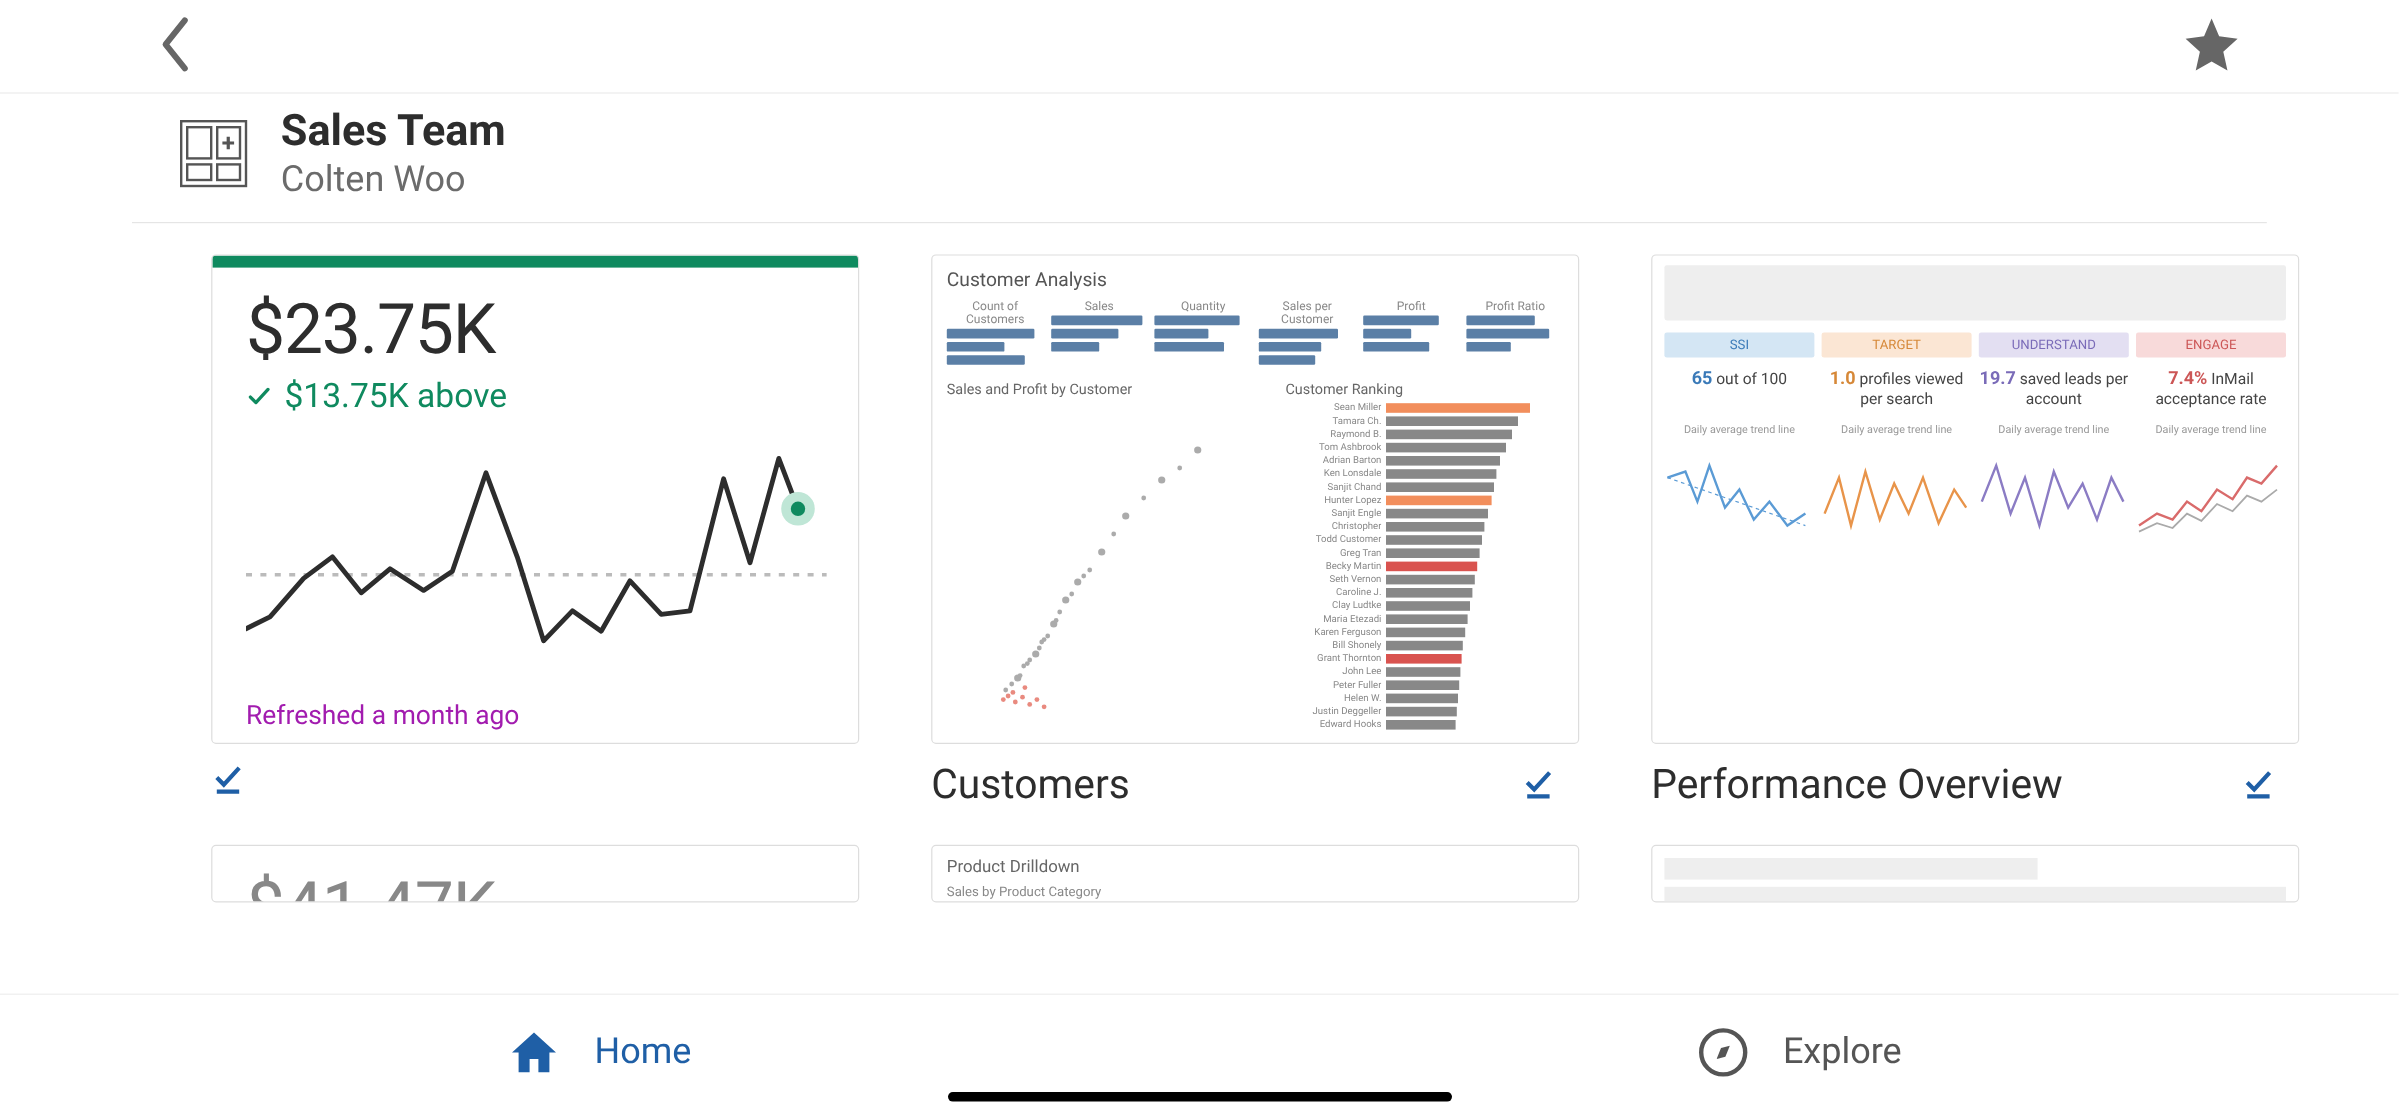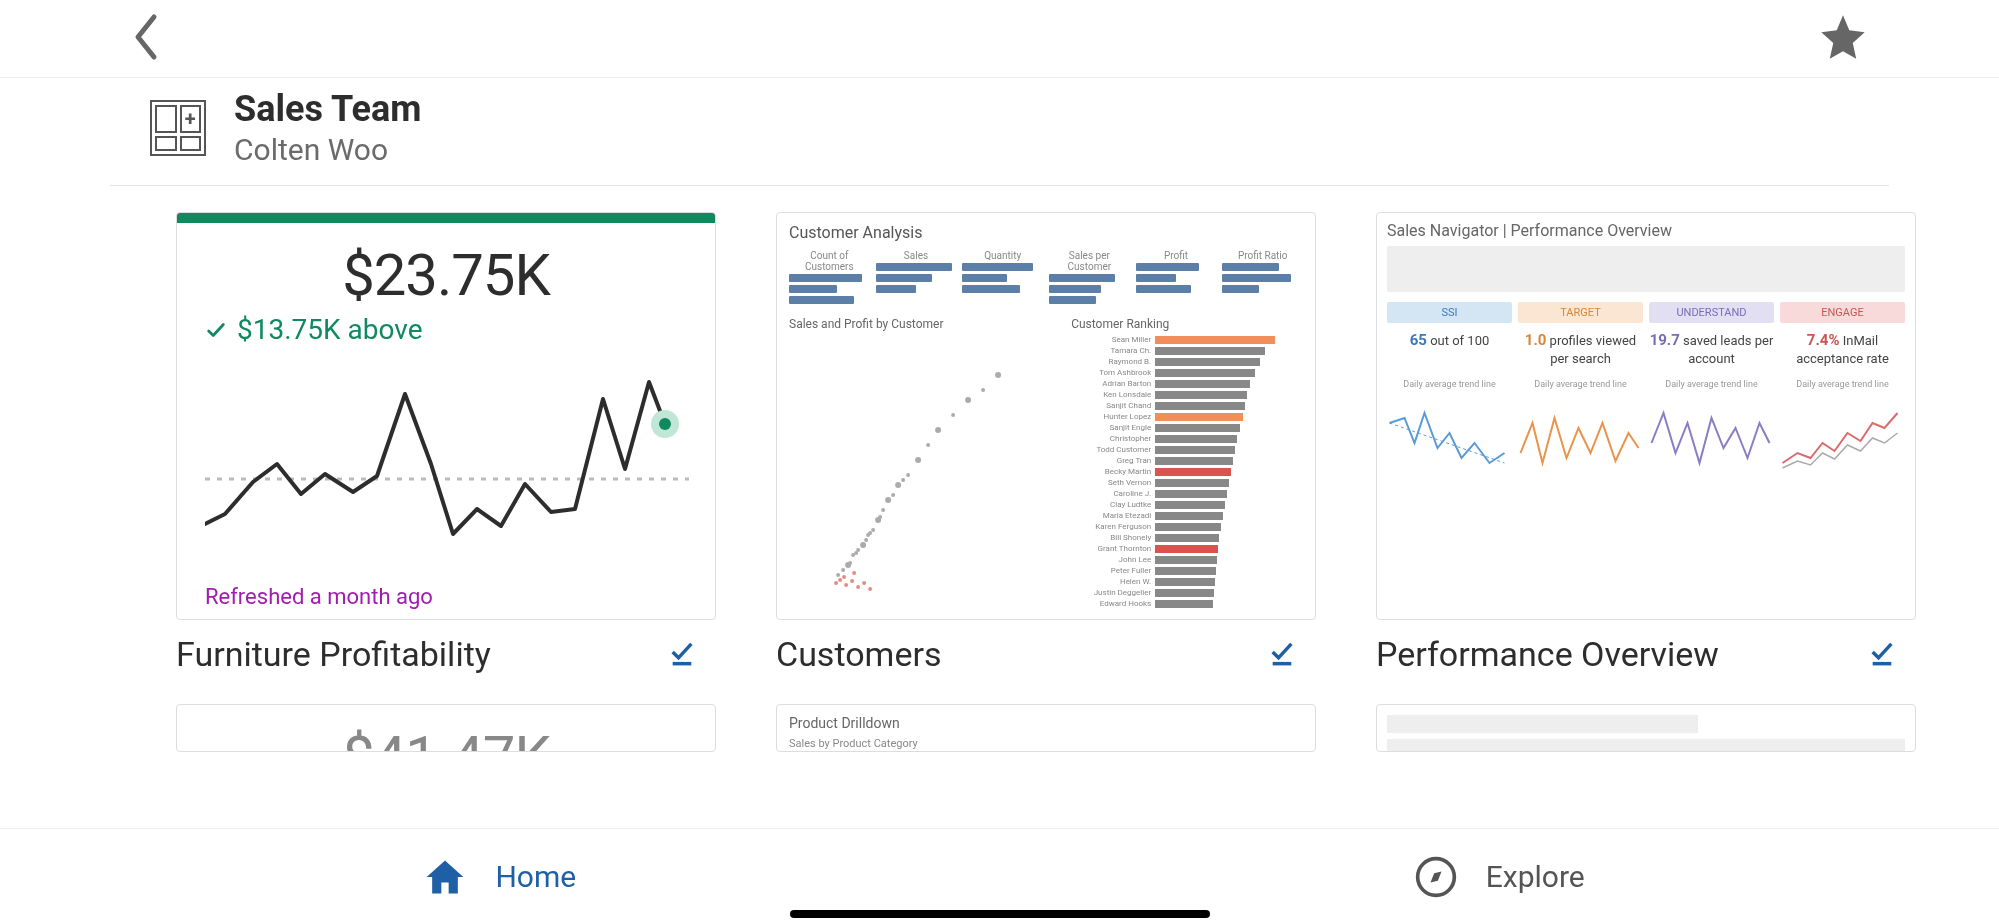--- a/index.html
+++ b/index.html
@@ -67,21 +67,21 @@
     justify-content: space-between;
     align-items: center;
     padding: 14px 4px 0 0;
   }
   .card-title { font-size: 34px; color: #2d2d2d; }
   .check-icon { cursor: pointer; }
 
   
   .card1-bar { height: 10px; background: #0f8a5f; }
   .card1-body { padding: 18px 28px; }
-  .metric-value { font-size: 58px; font-weight: 400; color: #2d2d2d; letter-spacing: -1px; text-align: center; }
+  .metric-value { font-size: 58px; font-weight: 400; color: #2d2d2d; letter-spacing: -1px; }
   .metric-delta { font-size: 28px; color: #0f8a5f; display:flex; align-items:center; gap:10px; margin-top:4px;}
   .spark-wrap { margin-top: 18px; }
   .refresh-text { font-size: 22px; color: #a21caf; margin-top: 16px; }
 
   
   .card2 { padding: 10px 12px; font-size: 12px; color: #555; }
   .thumb-title { font-size: 16px; color:#555; margin-bottom: 8px; }
   .mini-bars-row { display:flex; gap:6px; margin-bottom: 10px;}
   .mini-bar-col { flex:1; }
   .mini-bar-col .lbl { font-size:10px; color:#888; text-align:center; margin-bottom:2px;}
@@ -197,21 +197,20 @@
             <line x1="0" y1="115" x2="484" y2="115" stroke="#bbb" stroke-width="3" stroke-dasharray="5,7"></line>
             <polyline fill="none" stroke="#2d2d2d" stroke-width="4" stroke-linejoin="round" stroke-linecap="round" points="0,160 20,150 48,118 72,100 96,130 120,110 148,128 172,112 200,30 226,100 248,170 272,145 296,162 320,120 346,148 370,145 398,35 420,105 444,18 460,60"></polyline>
             <circle cx="460" cy="60" r="14" fill="#bfe6d6"></circle>
             <circle cx="460" cy="60" r="6" fill="#0f8a5f"></circle>
           </svg>
         </div>
         <div class="refresh-text">Refreshed a month ago</div>
       </div>
     </div>
     <div class="card-title-row">
-      <div class="card-title">Furniture Profitability</div>
       <div class="check-icon">
         <svg width="28" height="28" viewBox="0 0 24 24">
             <polyline points="4,12 9,17 20,5" fill="none" stroke="#1f5fa6" stroke-width="3"></polyline>
             <line x1="4" y1="22" x2="20" y2="22" stroke="#1f5fa6" stroke-width="3"></line>
           </svg>
       </div>
     </div>
   </div>
 
   <div class="card-wrap">
@@ -414,21 +413,20 @@
         <svg width="28" height="28" viewBox="0 0 24 24">
             <polyline points="4,12 9,17 20,5" fill="none" stroke="#1f5fa6" stroke-width="3"></polyline>
             <line x1="4" y1="22" x2="20" y2="22" stroke="#1f5fa6" stroke-width="3"></line>
           </svg>
       </div>
     </div>
   </div>
 
   <div class="card-wrap">
     <div class="card card3">
-      <div class="card3-title">Sales Navigator | Performance Overview</div>
       <div class="card3-filter"></div>
       <div class="kpi-row">
         <div class="kpi">
           <div class="kpi-head blue">SSI</div>
           <div class="kpi-val"><span class="num blue">65</span><span> out of 100</span></div>
           <div class="kpi-sub">Daily average trend line</div>
           <svg class="kpi-spark" width="100%" height="100" viewBox="0 0 120 100">
               <polyline fill="none" stroke="#5b9bd5" stroke-width="2" points="0,30 15,25 25,50 35,20 48,55 60,40 72,65 85,50 100,70 115,60"></polyline>
               <line x1="0" y1="30" x2="115" y2="70" stroke="#5b9bd5" stroke-width="1" stroke-dasharray="3,3"></line>
             </svg>

